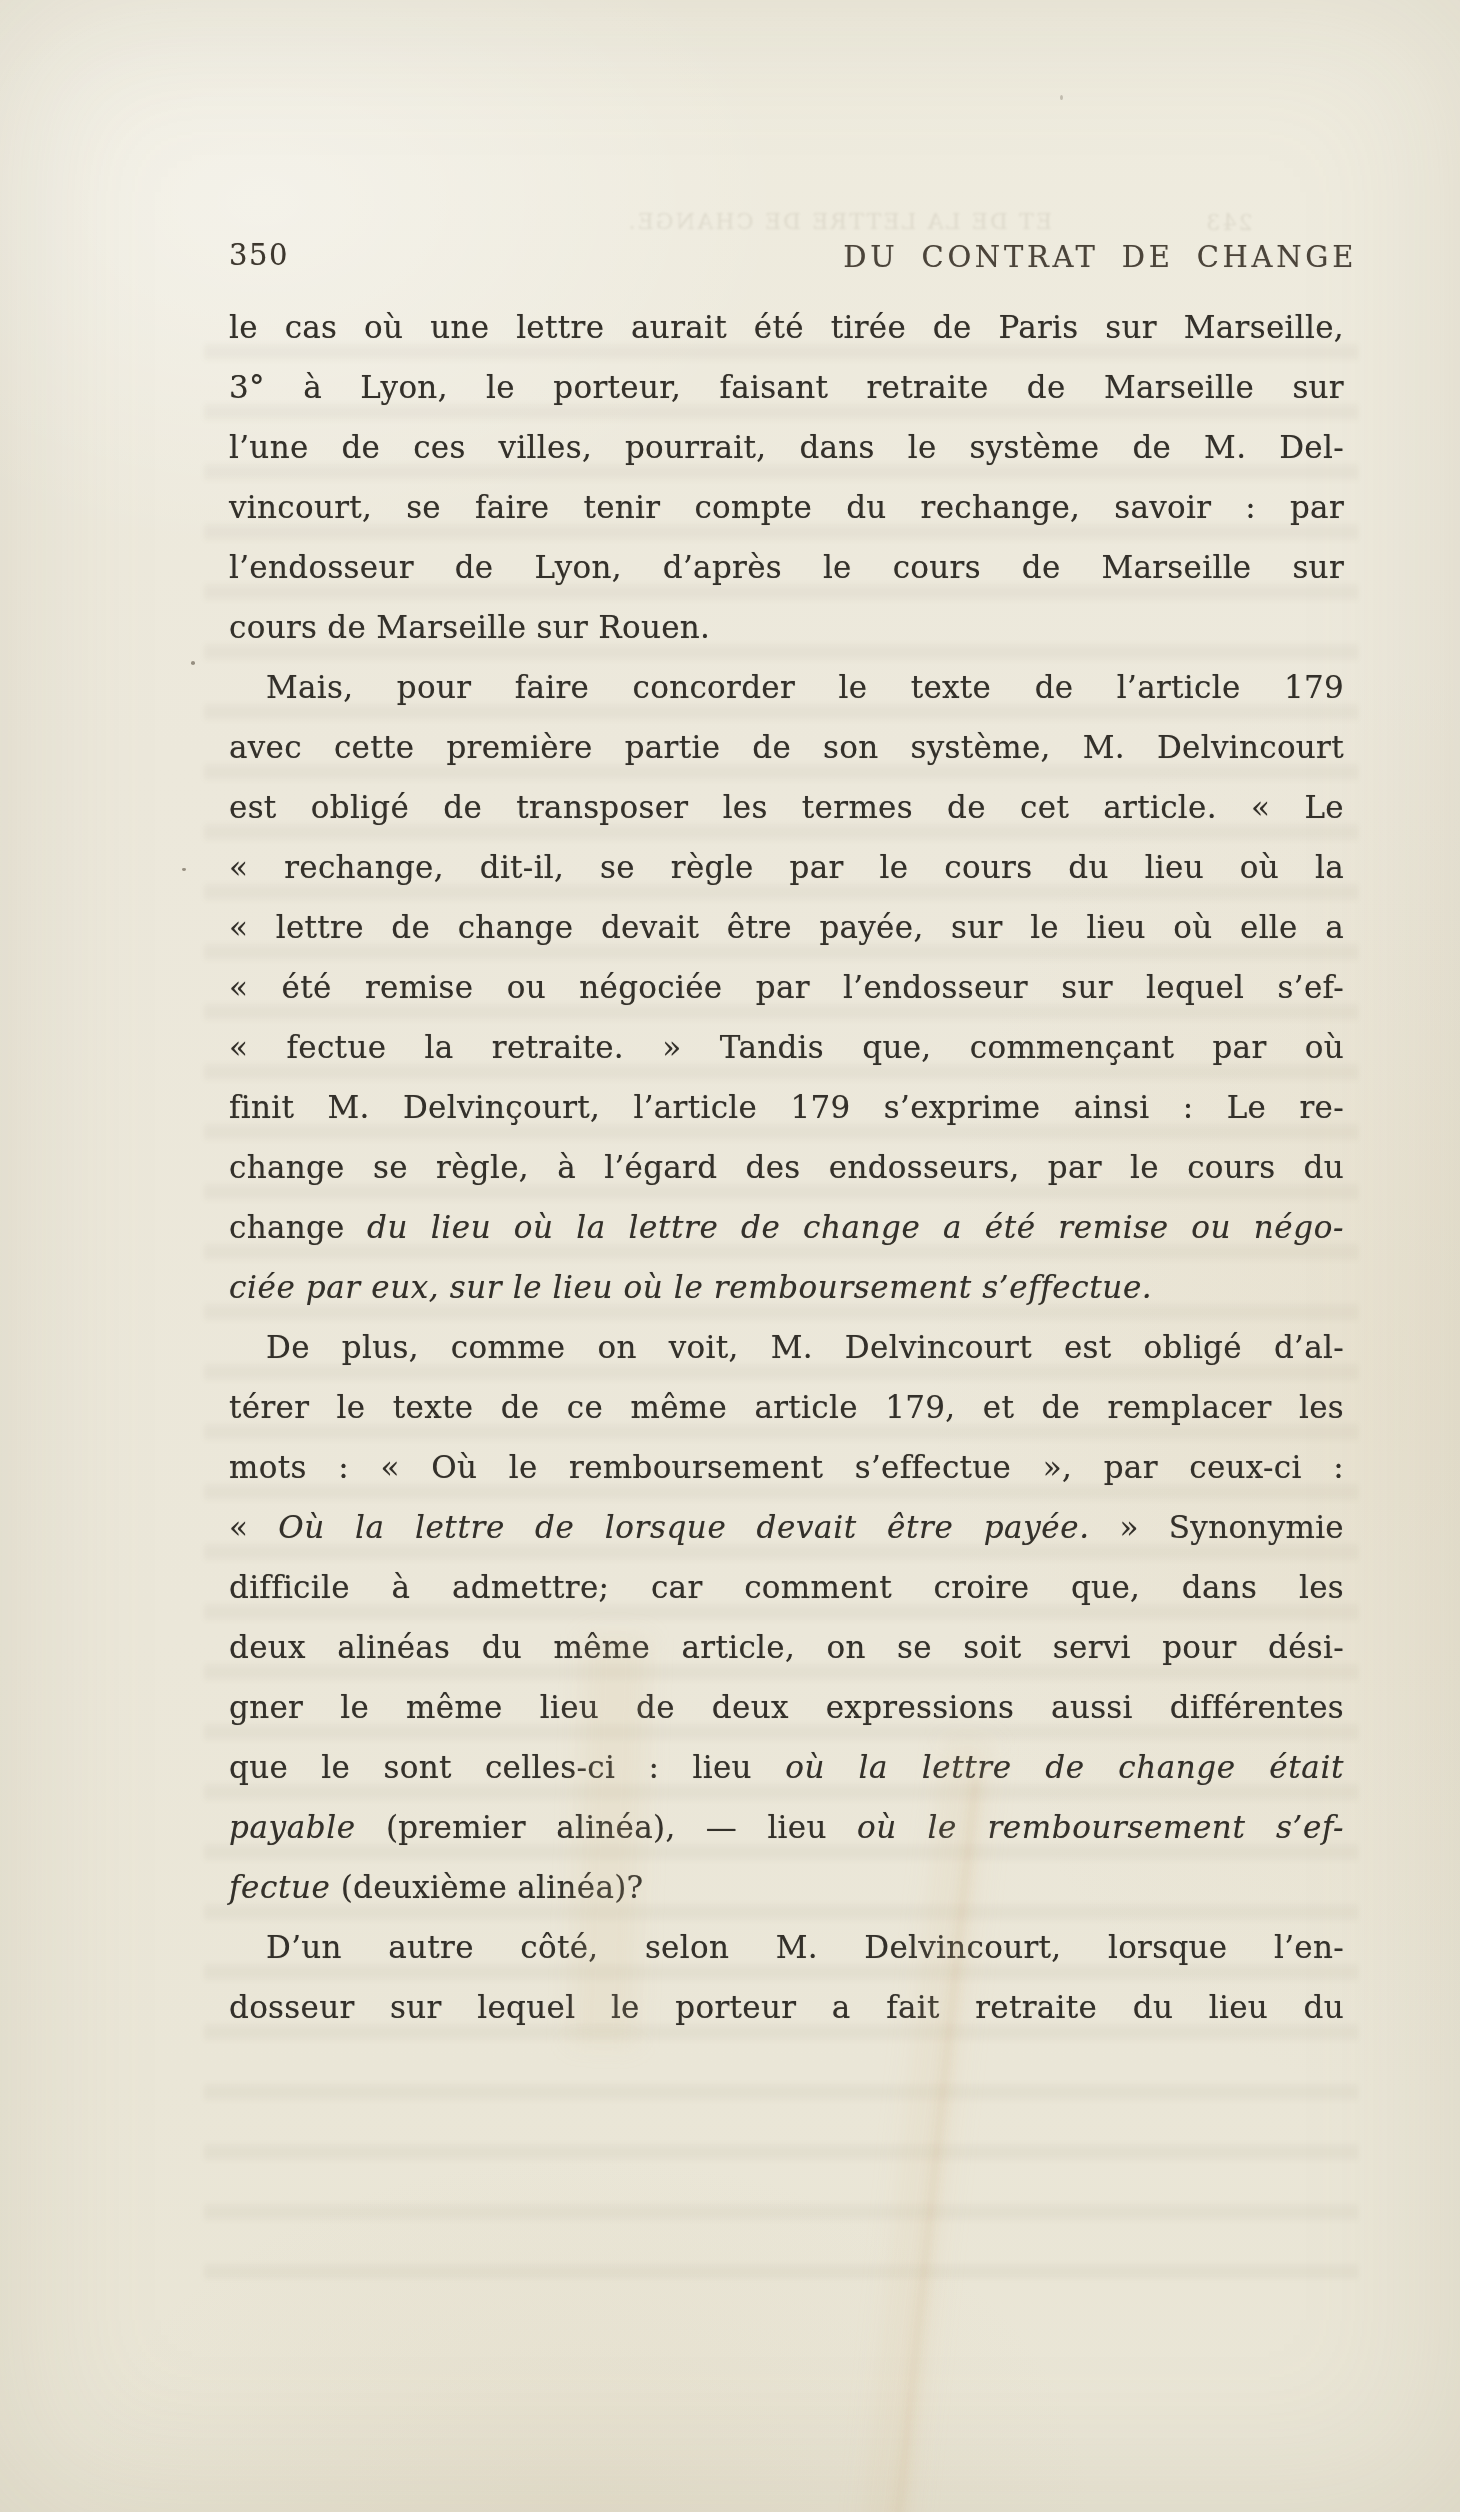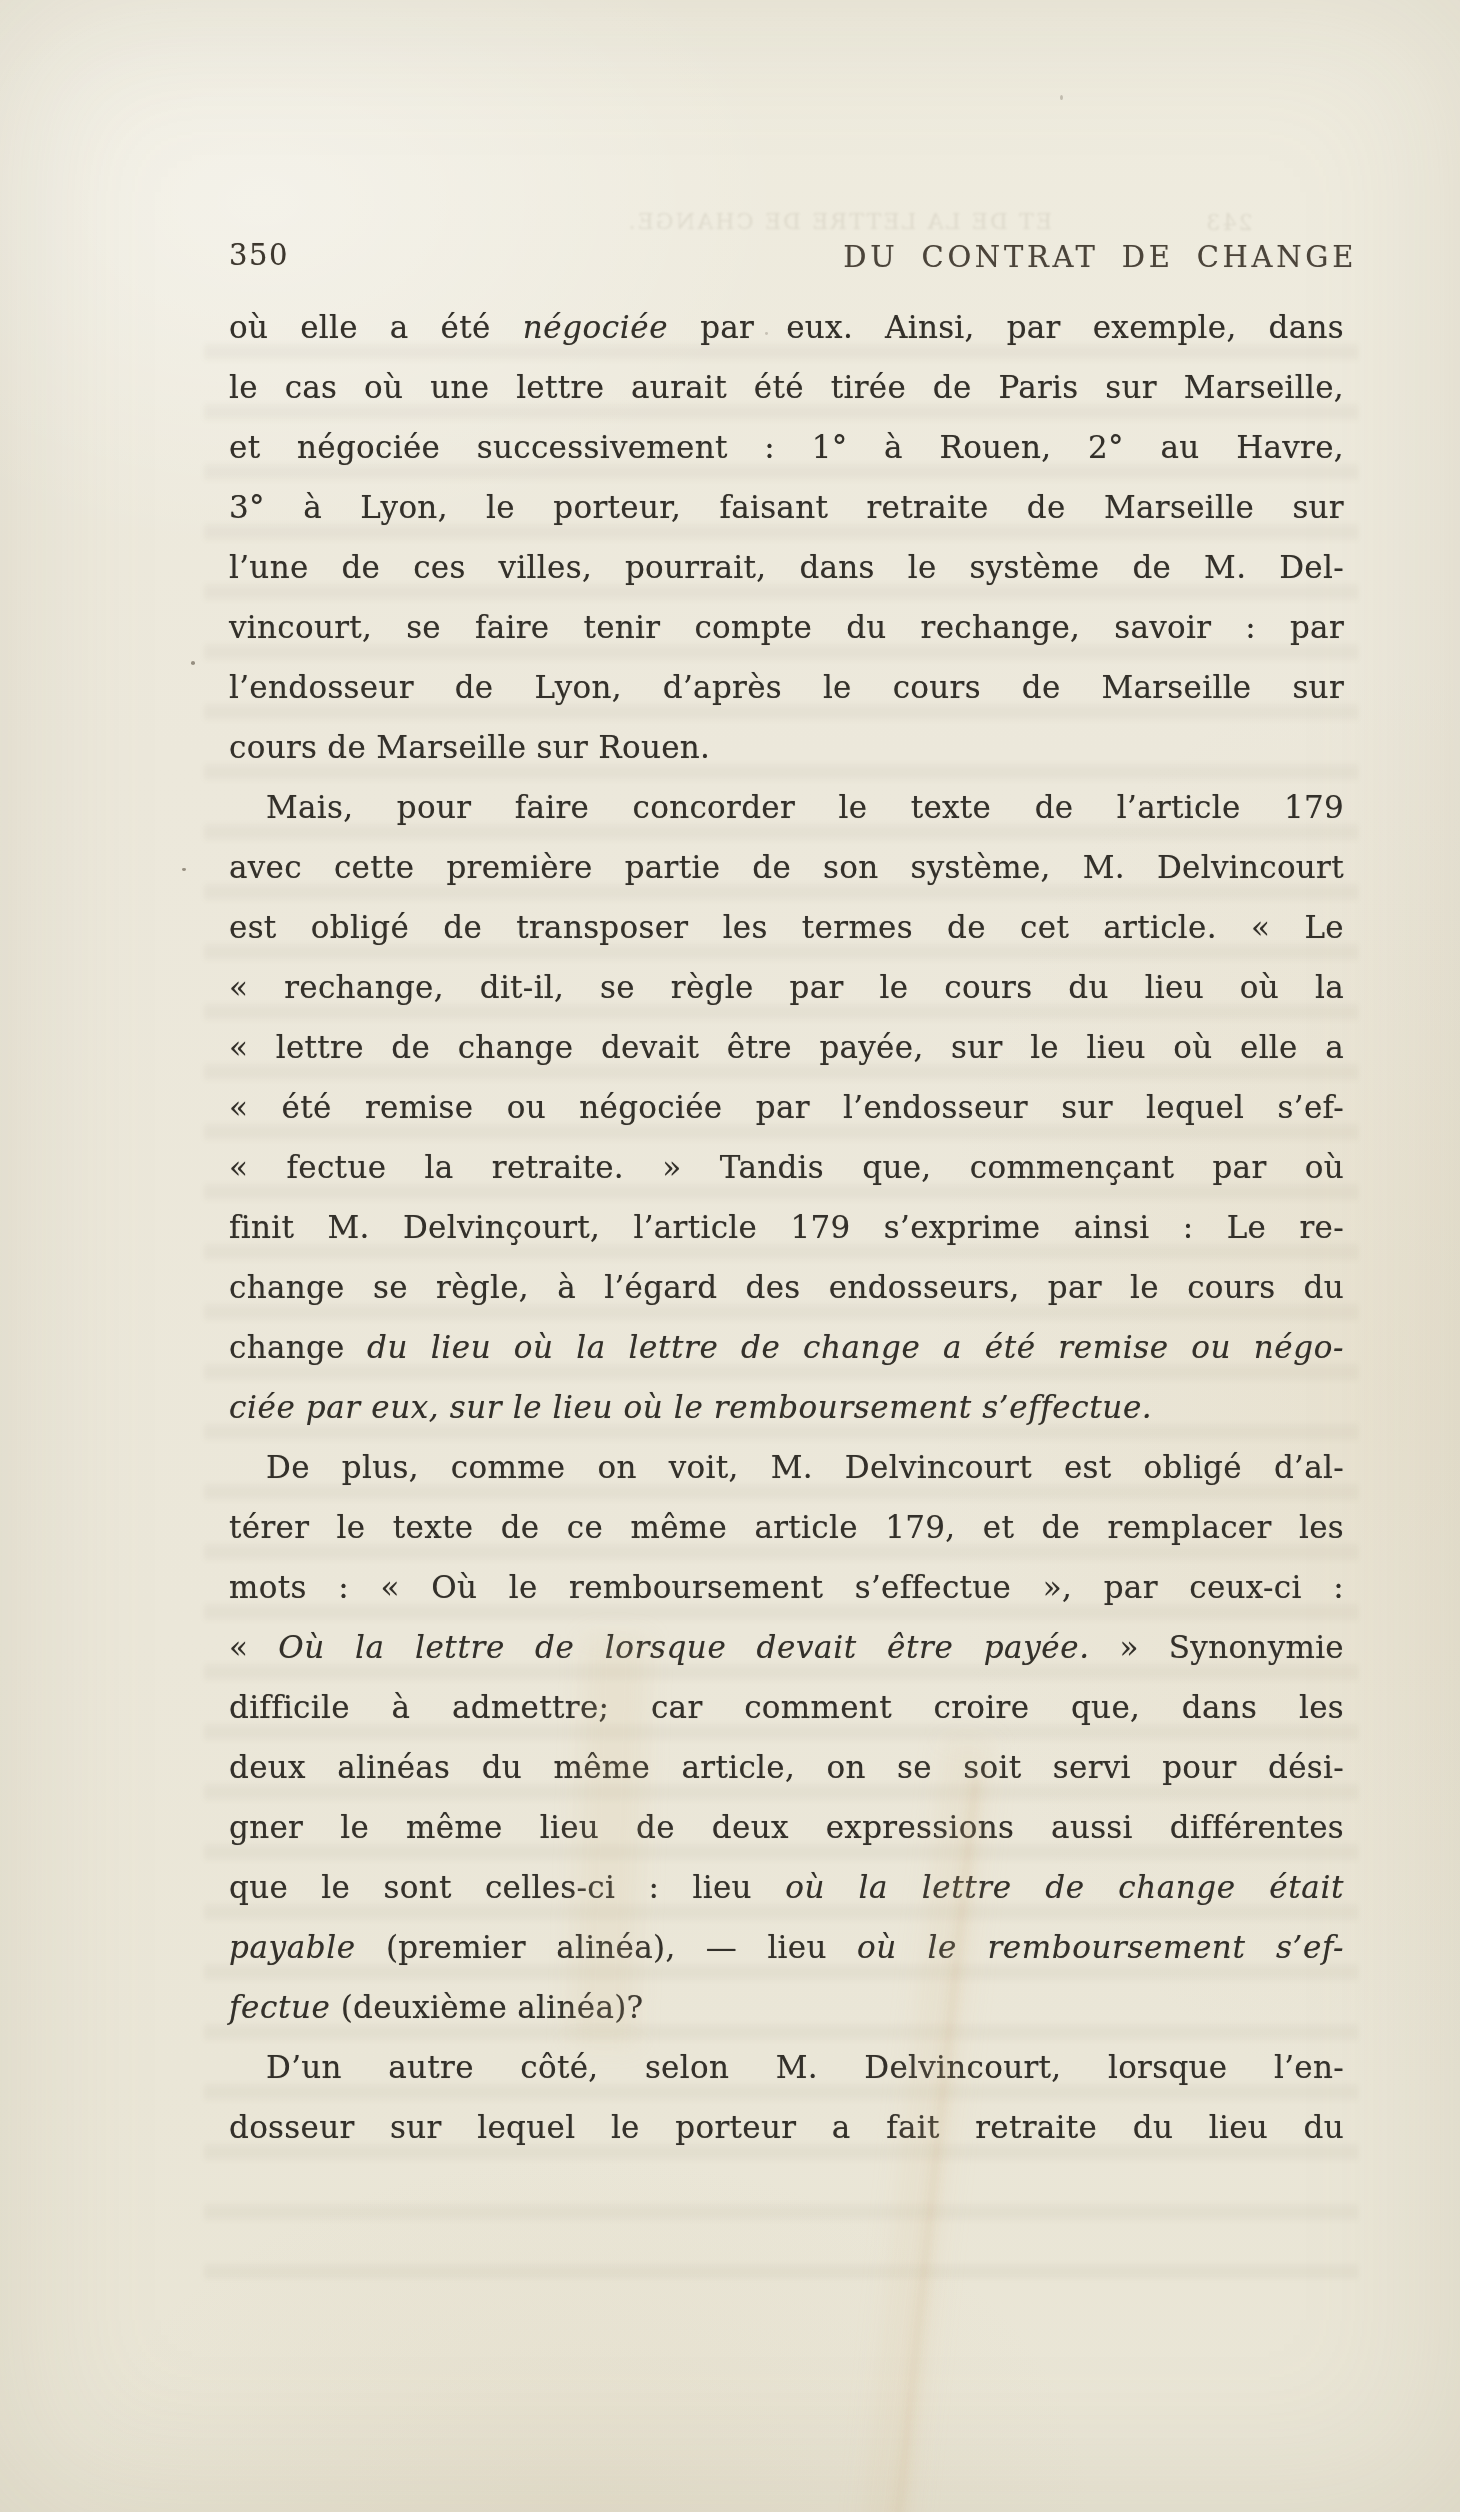--- a/index.html
+++ b/index.html
@@ -86,23 +86,21 @@
 
 <div class="ghost-text ghost-title">ET DE LA LETTRE DE CHANGE.</div>
 <div class="ghost-text ghost-num">243</div>
 
 <div class="header-row">
   <span class="page-num">350</span>
   <span class="running-title" style="color: rgb(75, 68, 58);">DU CONTRAT DE CHANGE</span>
 </div>
 
 <div class="text-block" style="color: rgb(51, 48, 42);">
-    <div class="line"><span>où elle a été </span><span class="it">négociée</span><span> par eux. Ainsi, par exemple, dans</span></div>
     <div class="line"><span>le cas où une lettre aurait été tirée de Paris sur Marseille,</span></div>
-    <div class="line"><span>et négociée successivement : 1° à Rouen, 2° au Havre,</span></div>
     <div class="line"><span>3° à Lyon, le porteur, faisant retraite de Marseille sur</span></div>
     <div class="line"><span>l’une de ces villes, pourrait, dans le système de M. Del-</span></div>
     <div class="line"><span>vincourt, se faire tenir compte du rechange, savoir : par</span></div>
     <div class="line"><span>l’endosseur de Lyon, d’après le cours de Marseille sur</span></div>
     <div class="line end"><span>cours de Marseille sur Rouen.</span></div>
     <div class="line indent"><span>Mais, pour faire concorder le texte de l’article 179</span></div>
     <div class="line"><span>avec cette première partie de son système, M. Delvincourt</span></div>
     <div class="line"><span>est obligé de transposer les termes de cet article. « Le</span></div>
     <div class="line"><span>« rechange, dit-il, se règle par le cours du lieu où la</span></div>
     <div class="line"><span>« lettre de change devait être payée, sur le lieu où elle a</span></div>

